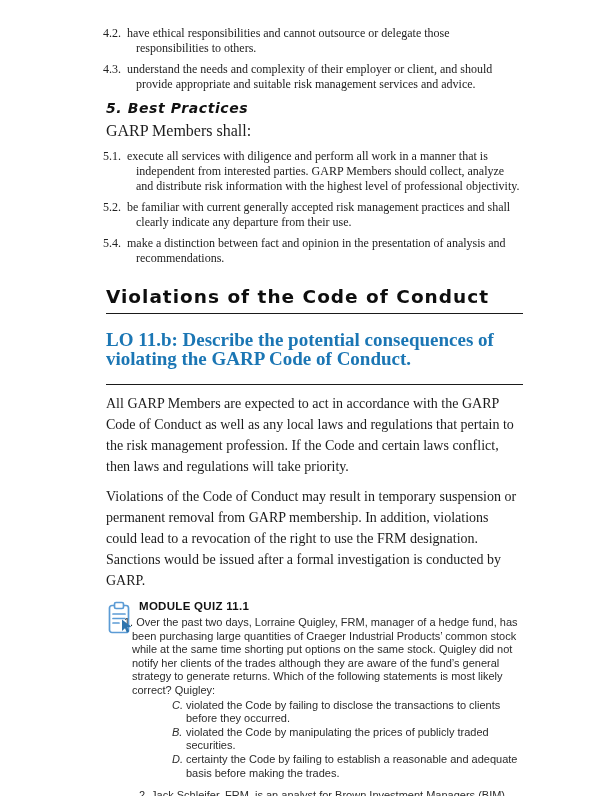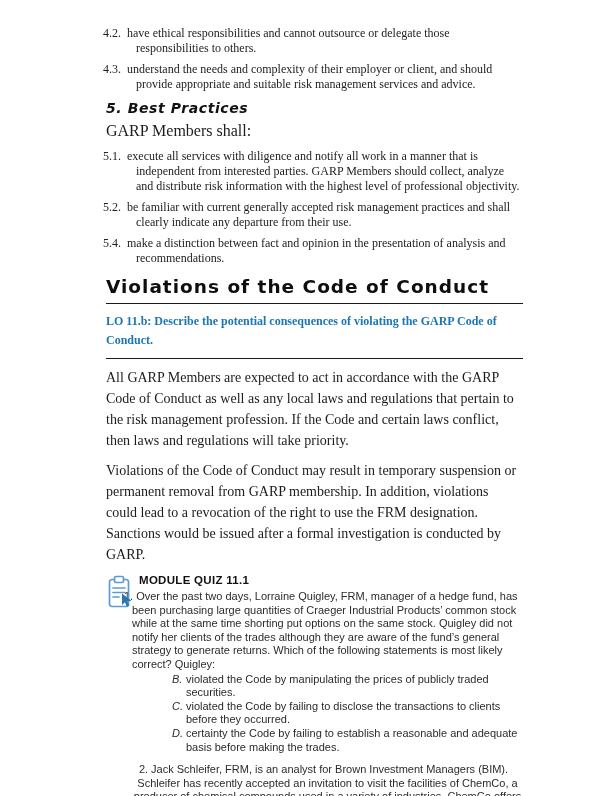--- a/index.html
+++ b/index.html
@@ -42,35 +42,35 @@
     font-size: 16px;
     margin: 0 0 9px 0;
   }
 
   
   .main-heading {
     font-family: "DejaVu Sans", sans-serif;
     font-weight: bold;
     font-size: 18.5px;
     letter-spacing: 1px;
-    margin: 10px 0 0 0;
+    margin: 20px 0 0 0;
     color: #0e0e0e;
   }
   .rule {
     border: none;
     border-top: 1.5px solid #1a1a1a;
     margin: 6px 0 0 0;
   }
 
   
   .lo {
     font-weight: bold;
-    font-size: 12px;
+    font-size: 19px;
     line-height: 19px;
-    margin: 8px 0;
+    margin: 16px 0;
   }
 
   
   .body-para {
     font-size: 14px;
     line-height: 21px;
     margin: 8px 4px 9px 0;
     color: #1b1b1b;
   }
 
@@ -124,21 +124,21 @@
 
   <div class="code-list">
     <div class="code-item"><span class="num">4.2.</span><span>have ethical responsibilities and cannot outsource or delegate those responsibilities to others.</span></div>
     <div class="code-item"><span class="num">4.3.</span><span>understand the needs and complexity of their employer or client, and should provide appropriate and suitable risk management services and advice.</span></div>
   </div>
 
   <div class="subheading">5. Best Practices</div>
   <p class="intro">GARP Members shall:</p>
 
   <div class="code-list">
-    <div class="code-item"><span class="num">5.1.</span><span>execute all services with diligence and notify all work in a manner that is independent from interested parties. GARP Members should collect, analyze and distribute risk information with the highest level of professional objectivity.</span></div>
+    <div class="code-item"><span class="num">5.1.</span><span>execute all services with diligence and perform all work in a manner that is independent from interested parties. GARP Members should collect, analyze and distribute risk information with the highest level of professional objectivity.</span></div>
     <div class="code-item"><span class="num">5.2.</span><span>be familiar with current generally accepted risk management practices and shall clearly indicate any departure from their use.</span></div>
     <div class="code-item"><span class="num">5.4.</span><span>make a distinction between fact and opinion in the presentation of analysis and recommendations.</span></div>
   </div>
 
   <h1 class="main-heading">Violations of the Code of Conduct</h1>
   <hr class="rule">
   <p class="lo" id="lo-text" style="color: rgb(27, 118, 180);">LO 11.b: Describe the potential consequences of violating the GARP Code of Conduct.</p>
   <hr class="rule">
 
   <p class="body-para">All GARP Members are expected to act in accordance with the GARP Code of Conduct as well as any local laws and regulations that pertain to the risk management profession. If the Code and certain laws conflict, then laws and regulations will take priority.</p>
@@ -153,22 +153,22 @@
         <line x1="5" y1="17.5" x2="17" y2="17.5" class="ic-stroke" stroke="#5b9bd5" stroke-width="1.7" stroke-linecap="round"></line>
         <line x1="5" y1="22" x2="11" y2="22" class="ic-stroke" stroke="#5b9bd5" stroke-width="1.7" stroke-linecap="round"></line>
         <polygon points="14,18.5 14,30 17,27.2 18.8,31.5 21.2,30.4 19.4,26.2 23.5,26" class="ic-arrow" fill="#2e74ad"></polygon>
       </svg>
     </div>
     <div class="quiz-title">MODULE QUIZ 11.1</div>
 
     <div class="question">
       <span class="qnum">1.</span><span>Over the past two days, Lorraine Quigley, FRM, manager of a hedge fund, has been purchasing large quantities of Craeger Industrial Products’ common stock while at the same time shorting put options on the same stock. Quigley did not notify her clients of the trades although they are aware of the fund’s general strategy to generate returns. Which of the following statements is most likely correct? Quigley:</span>
       <div class="options">
+        <div class="option"><span class="letter">C.</span><span>violated the Code by failing to disclose the transactions to clients before they occurred.</span></div>
         <div class="option"><span class="letter">B.</span><span>violated the Code by manipulating the prices of publicly traded securities.</span></div>
-        <div class="option"><span class="letter">C.</span><span>violated the Code by failing to disclose the transactions to clients before they occurred.</span></div>
         <div class="option"><span class="letter">D.</span><span>certainty the Code by failing to establish a reasonable and adequate basis before making the trades.</span></div>
       </div>
     </div>
 
     <div class="question">
       <span class="qnum">2.</span><span>Jack Schleifer, FRM, is an analyst for Brown Investment Managers (BIM). Schleifer has recently accepted an invitation to visit the facilities of ChemCo, a producer of chemical compounds used in a variety of industries. ChemCo offers to pay for</span>
     </div>
   </div>
 
 </div>

